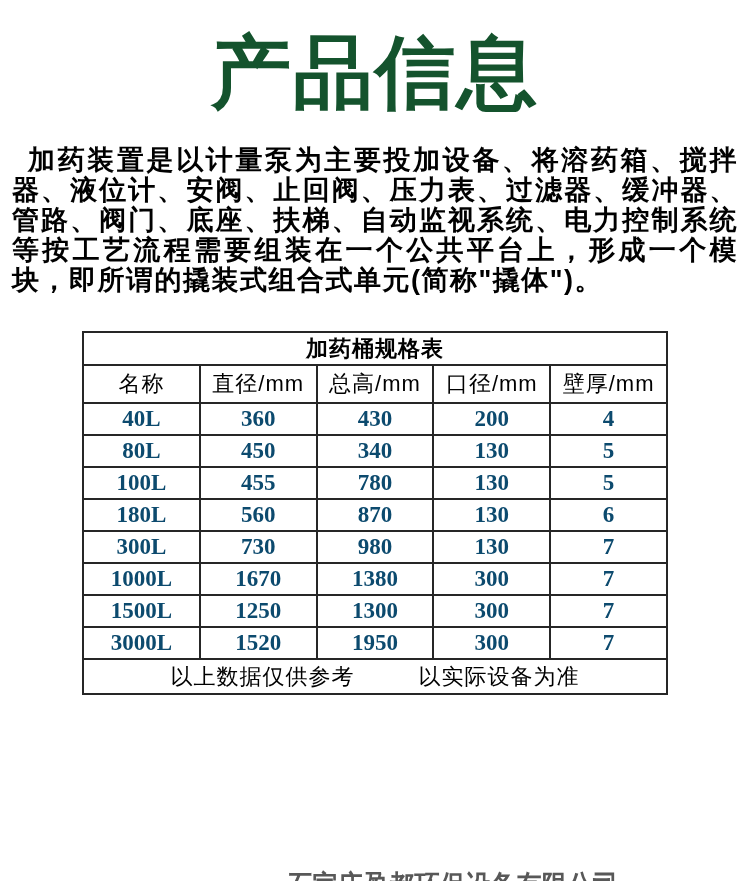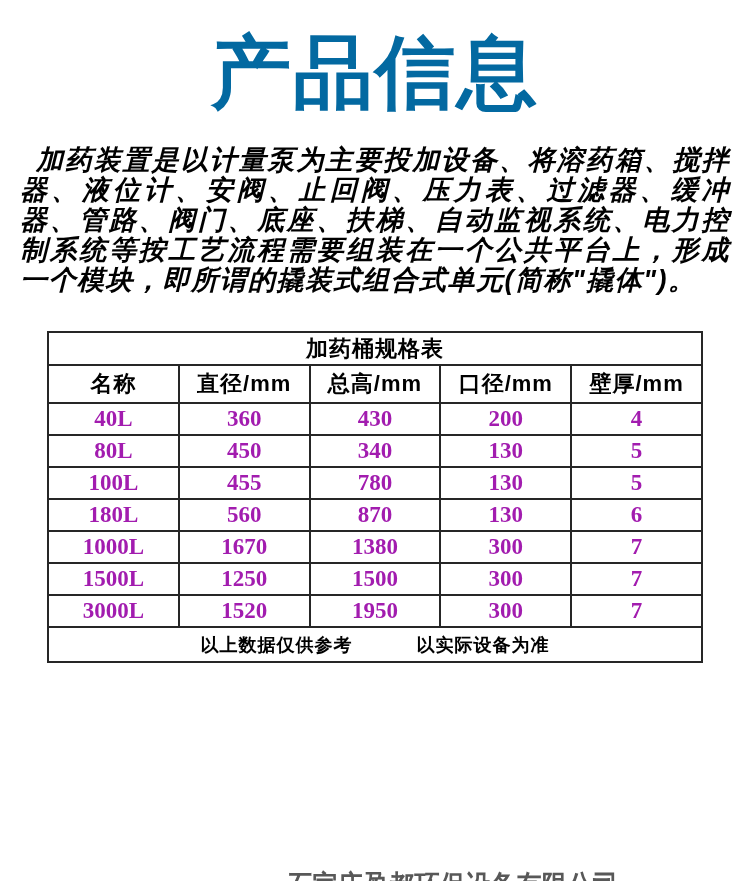--- a/index.html
+++ b/index.html
@@ -12,57 +12,57 @@
   }
   .page { position: relative; width: 750px; height: 881px; background: #fff; }
 
   .main-title {
     margin: 26px 0 0 0;
     text-align: center;
     font-size: 80px;
     line-height: 94px;
     font-weight: 900;
     letter-spacing: 2px;
-    color: #0369a1;
+    color: #14532d;
   }
 
   .desc {
     margin: 25px 12px 0 12px;
     font-size: 27px;
     line-height: 30px;
     font-weight: 700;
     letter-spacing: 1.5px;
     text-align: justify;
     text-justify: inter-ideograph;
   }
-  .desc p { margin: 8px; text-indent: 16px; font-style: italic; }
+  .desc p { margin: 0; text-indent: 16px; }
 
   .spec-table {
     margin: 36px auto 0 auto;
-    width: 656px;
+    width: 586px;
     border-collapse: collapse;
     table-layout: fixed;
   }
   .spec-table th, .spec-table td {
     border: 2px solid #262626;
     text-align: center;
     vertical-align: middle;
     padding: 0;
     overflow: hidden;
   }
   .tbl-title-cell { height: 31px; font-size: 22px; font-weight: 700; letter-spacing: 1px; }
-  .tbl-head th   { height: 36px; font-size: 22px; font-weight: 700; letter-spacing: 1px; }
+  .tbl-head th   { height: 36px; font-size: 22px; font-weight: 400; letter-spacing: 1px; }
   .spec-table tbody td {
     height: 30px;
     font-family: "Liberation Serif", "DejaVu Serif", serif;
     font-size: 23px;
     font-weight: 700;
-    color: #a21caf;
+    color: #0c4a6e;
   }
-  .tbl-foot td { height: 33px; font-size: 18px; font-weight: 700; letter-spacing: 1px; }
+  .tbl-foot td { height: 33px; font-size: 22px; font-weight: 400; letter-spacing: 1px; }
   .footer-gap { display: inline-block; width: 64px; }
 
   .watermark {
     position: absolute;
     top: 841px;
     left: 287px;
     white-space: nowrap;
     font-size: 25px;
     font-weight: 900;
     letter-spacing: 0.5px;
@@ -127,30 +127,37 @@
           <td>5</td>
         </tr>
         <tr>
           <td>180L</td>
           <td>560</td>
           <td>870</td>
           <td>130</td>
           <td>6</td>
         </tr>
         <tr>
+          <td>300L</td>
+          <td>730</td>
+          <td>980</td>
+          <td>130</td>
+          <td>7</td>
+        </tr>
+        <tr>
           <td>1000L</td>
           <td>1670</td>
           <td>1380</td>
           <td>300</td>
           <td>7</td>
         </tr>
         <tr>
           <td>1500L</td>
           <td>1250</td>
-          <td>1500</td>
+          <td>1300</td>
           <td>300</td>
           <td>7</td>
         </tr>
         <tr>
           <td>3000L</td>
           <td>1520</td>
           <td>1950</td>
           <td>300</td>
           <td>7</td>
         </tr>

